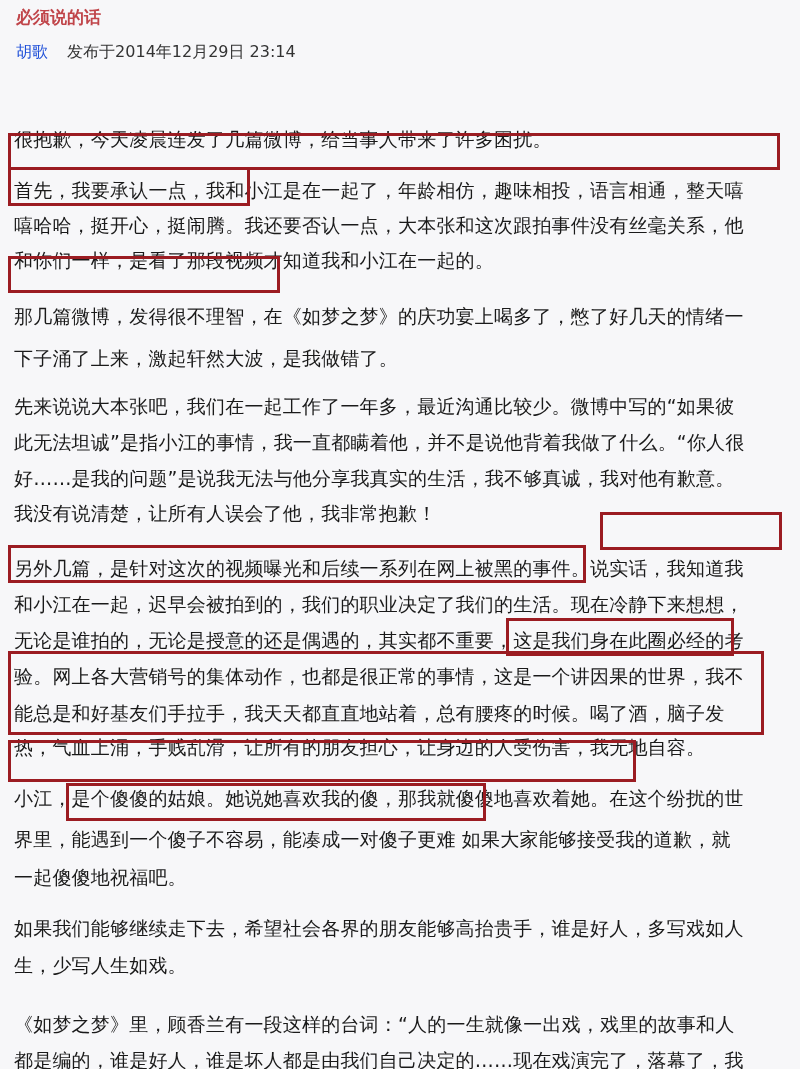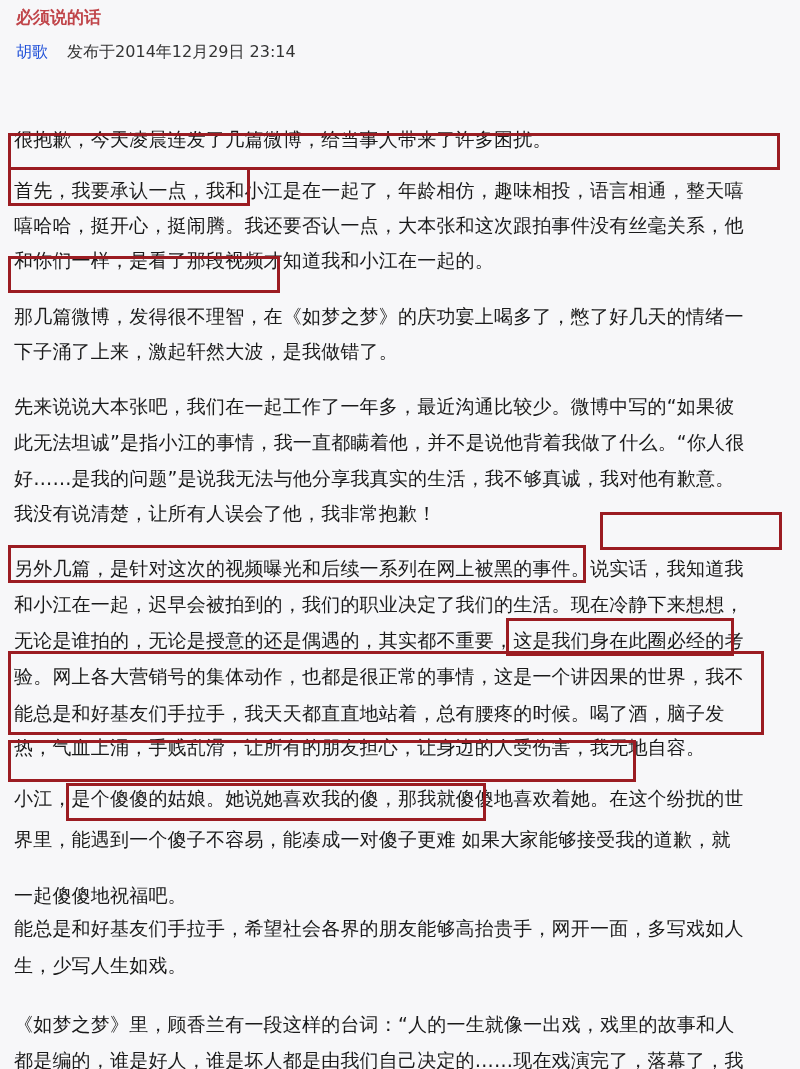--- a/index.html
+++ b/index.html
@@ -45,44 +45,44 @@
 </div>
 
 <div>
   <div class="line" style="top:142px">首先，我要承认一点，我和小江是在一起了，年龄相仿，趣味相投，语言相通，整天嘻</div>
   <div class="line" style="top:177px">嘻哈哈，挺开心，挺闹腾。我还要否认一点，大本张和这次跟拍事件没有丝毫关系，他</div>
   <div class="line" style="top:212px">和你们一样，是看了那段视频才知道我和小江在一起的。</div>
 </div>
 
 <div>
   <div class="line" style="top:268px">那几篇微博，发得很不理智，在《如梦之梦》的庆功宴上喝多了，憋了好几天的情绪一</div>
-  <div class="line" style="top:303px">下子涌了上来，激起轩然大波，是我做错了。</div>
+  <div class="line" style="top:310px">下子涌了上来，激起轩然大波，是我做错了。</div>
 </div>
 
 <div>
   <div class="line" style="top:358px">先来说说大本张吧，我们在一起工作了一年多，最近沟通比较少。微博中写的“如果彼</div>
   <div class="line" style="top:394px">此无法坦诚”是指小江的事情，我一直都瞒着他，并不是说他背着我做了什么。“你人很</div>
   <div class="line" style="top:430px">好……是我的问题”是说我无法与他分享我真实的生活，我不够真诚，我对他有歉意。</div>
   <div class="line" style="top:465px">我没有说清楚，让所有人误会了他，我非常抱歉！</div>
 </div>
 
 <div>
   <div class="line" style="top:520px">另外几篇，是针对这次的视频曝光和后续一系列在网上被黑的事件。说实话，我知道我</div>
   <div class="line" style="top:556px">和小江在一起，迟早会被拍到的，我们的职业决定了我们的生活。现在冷静下来想想，</div>
   <div class="line" style="top:592px">无论是谁拍的，无论是授意的还是偶遇的，其实都不重要，这是我们身在此圈必经的考</div>
   <div class="line" style="top:628px">验。网上各大营销号的集体动作，也都是很正常的事情，这是一个讲因果的世界，我不</div>
   <div class="line" style="top:665px">能总是和好基友们手拉手，我天天都直直地站着，总有腰疼的时候。喝了酒，脑子发</div>
   <div class="line" style="top:699px">热，气血上涌，手贱乱滑，让所有的朋友担心，让身边的人受伤害，我无地自容。</div>
   <div class="line" style="top:750px">小江，是个傻傻的姑娘。她说她喜欢我的傻，那我就傻傻地喜欢着她。在这个纷扰的世</div>
   <div class="line" style="top:791px">界里，能遇到一个傻子不容易，能凑成一对傻子更难  如果大家能够接受我的道歉，就</div>
-  <div class="line" style="top:847px">一起傻傻地祝福吧。</div>
+  <div class="line" style="top:829px">一起傻傻地祝福吧。</div>
 </div>
 
 <div>
-  <div class="line" style="top:880px">能总是和好基友们手拉手，希望社会各界的朋友能够高抬贵手，网开一面，多写戏如人</div>
+  <div class="line" style="top:880px">如果我们能够继续走下去，希望社会各界的朋友能够高抬贵手，谁是好人，多写戏如人</div>
   <div class="line" style="top:917px">生，少写人生如戏。</div>
 </div>
 
 <div>
   <div class="line" style="top:976px">《如梦之梦》里，顾香兰有一段这样的台词：“人的一生就像一出戏，戏里的故事和人</div>
   <div class="line" style="top:1012px">都是编的，谁是好人，谁是坏人都是由我们自己决定的……现在戏演完了，落幕了，我</div>
   <div class="line" style="top:1048px">们也该走出剧场了。”</div>
 </div>
 
 <div class="box" style="left:8px; top:133px; width:772px; height:37px;"></div>

